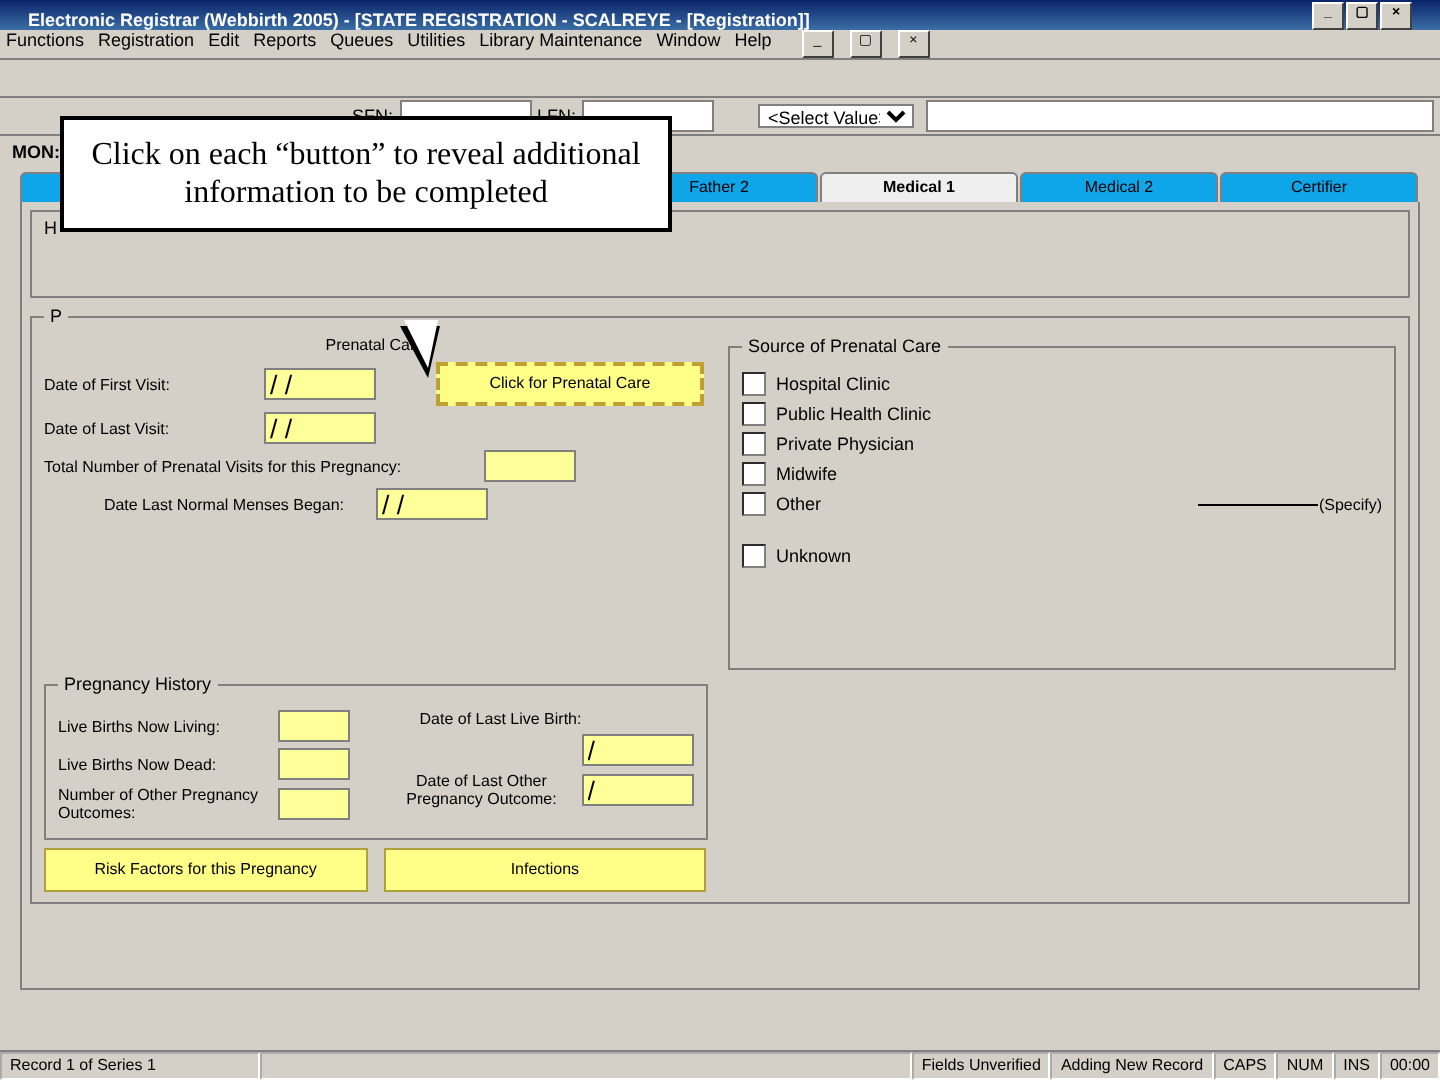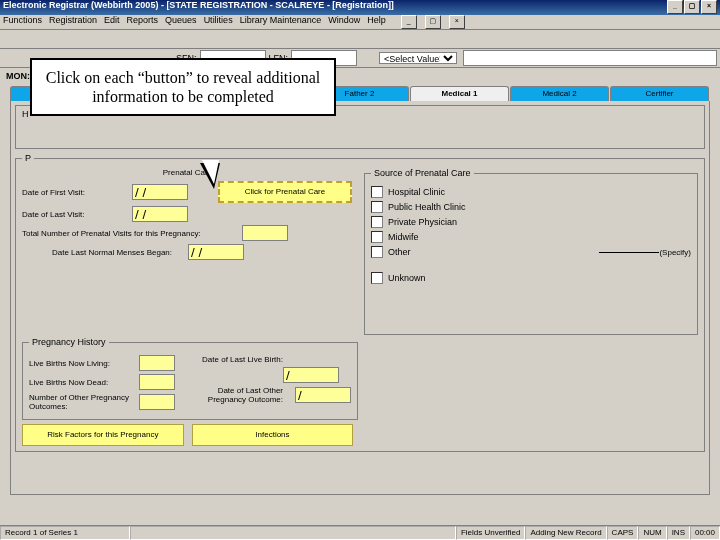--- a/index.html
+++ b/index.html
@@ -1,17 +1,17 @@
 <!DOCTYPE html>
 <html><head>
 <meta charset="utf-8">
 <style>
 html,body{margin:0;padding:0;font-family:Tahoma,Arial,sans-serif;font-size:9px;background:#d4d0c8}
 .window{width:720px;height:540px;background:#d4d0c8;position:relative;overflow:hidden}
-.titlebar{background:linear-gradient(#0a246a,#3a6ea5);color:#fff;height:15px;display:flex;align-items:flex-start;padding:0 3px;font-size:9px;font-weight:bold}
+.titlebar{background:linear-gradient(#0a246a,#3a6ea5);color:#fff;height:15px;display:flex;align-items:flex-end;padding:0 14px;font-size:9px;font-weight:bold}
 .titlebar .spacer{flex:1}
 .titlebtn{width:14px;height:12px;background:#d4d0c8;border:1px solid #fff;border-right-color:#404040;border-bottom-color:#404040;margin-left:1px;font-size:7px;line-height:10px;text-align:center;color:#000}
 .menubar{background:#d4d0c8;height:14px;display:flex;align-items:flex-start;padding:0 3px;font-size:9px;border-bottom:1px solid #808080}
 .menubar span{margin-right:7px;display:inline-block}
 .toolbar{height:18px;background:#d4d0c8;border-bottom:1px solid #808080;display:flex;align-items:center;padding:0 3px}
 .tbtn{width:16px;height:14px;border:1px solid #d4d0c8;margin-right:1px;background:#d4d0c8;display:inline-block}
 .searchbar{height:16px;background:#d4d0c8;display:flex;align-items:center;padding:1px 3px;border-bottom:1px solid #808080}
 .searchbar label{font-size:9px;margin:0 3px}
 .searchbar input,.searchbar select{font-size:9px;height:12px;border:1px solid #808080;background:#fff}
 .monbar{height:16px;display:flex;align-items:center;padding:0 6px;font-size:9px;font-weight:bold}
@@ -176,21 +176,21 @@
          </div>
          <div style="flex:1">
            <div class="row">
                 <span class="lbl" style="width:100px;text-align:right;padding-right:4px">Date of Last Live Birth:</span>
               </div>
            <div class="row">
                 <span style="width:100px"></span>
                 <input class="yin" style="width: 50px;" value="/">
               </div>
            <div class="row">
-                <span class="lbl" style="width:100px;text-align:right;padding-right:12px">Date of Last Other Pregnancy Outcome:</span>
+                <span class="lbl" style="width:100px;text-align:center;padding-right:0">Date of Last Other Pregnancy Outcome:</span>
                 <input class="yin" style="width: 50px;" value="/">
               </div>
          </div>
        </div>
      </fieldset>
 
      <div class="cols" style="width:49%;margin-top:4px">
        <div class="ybtn2" style="flex:1">Risk Factors for this Pregnancy</div>
        <div class="ybtn2" style="flex:1">Infections</div>
      </div>

